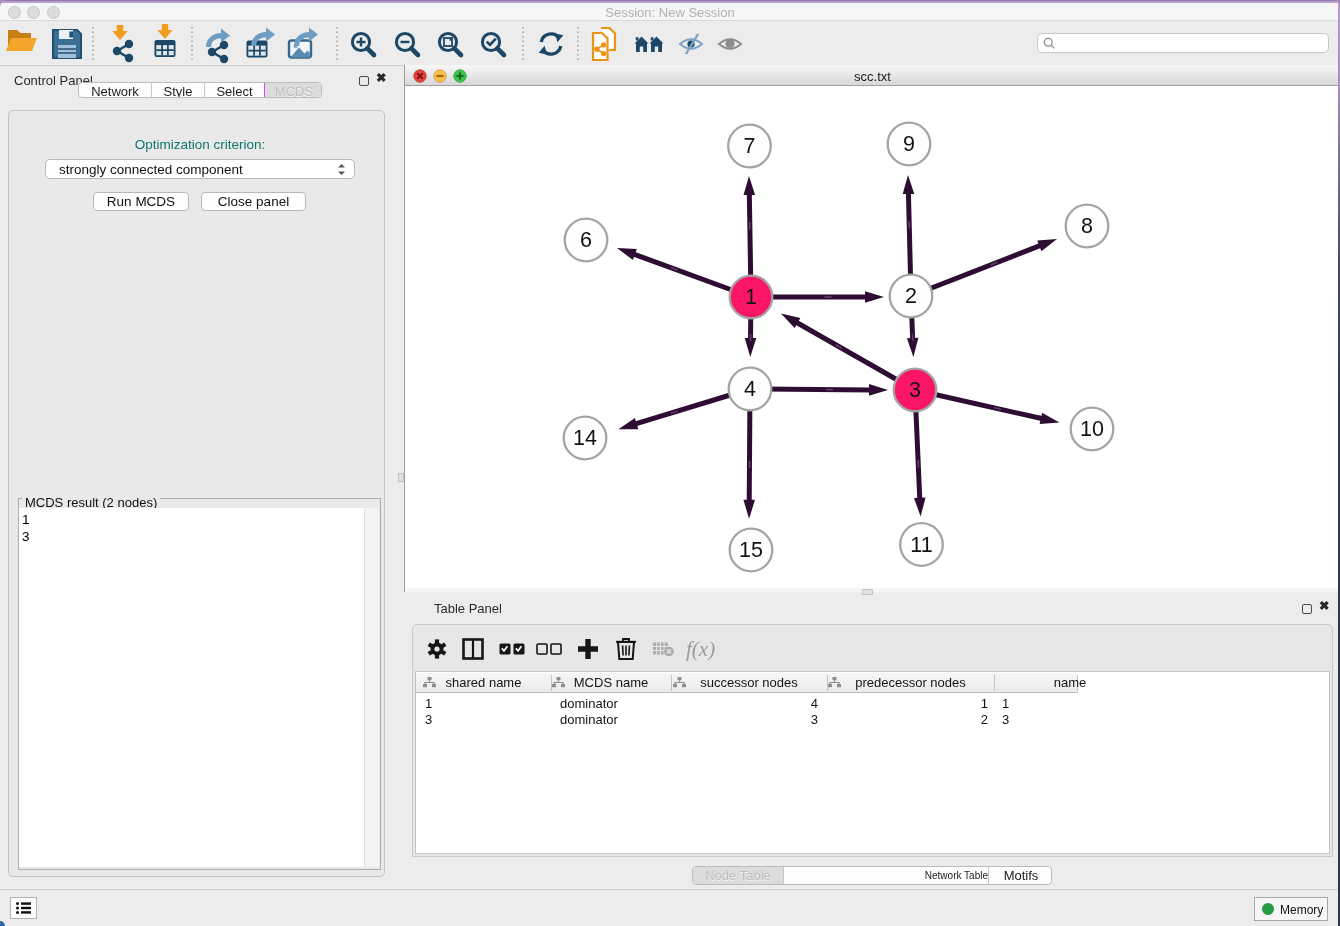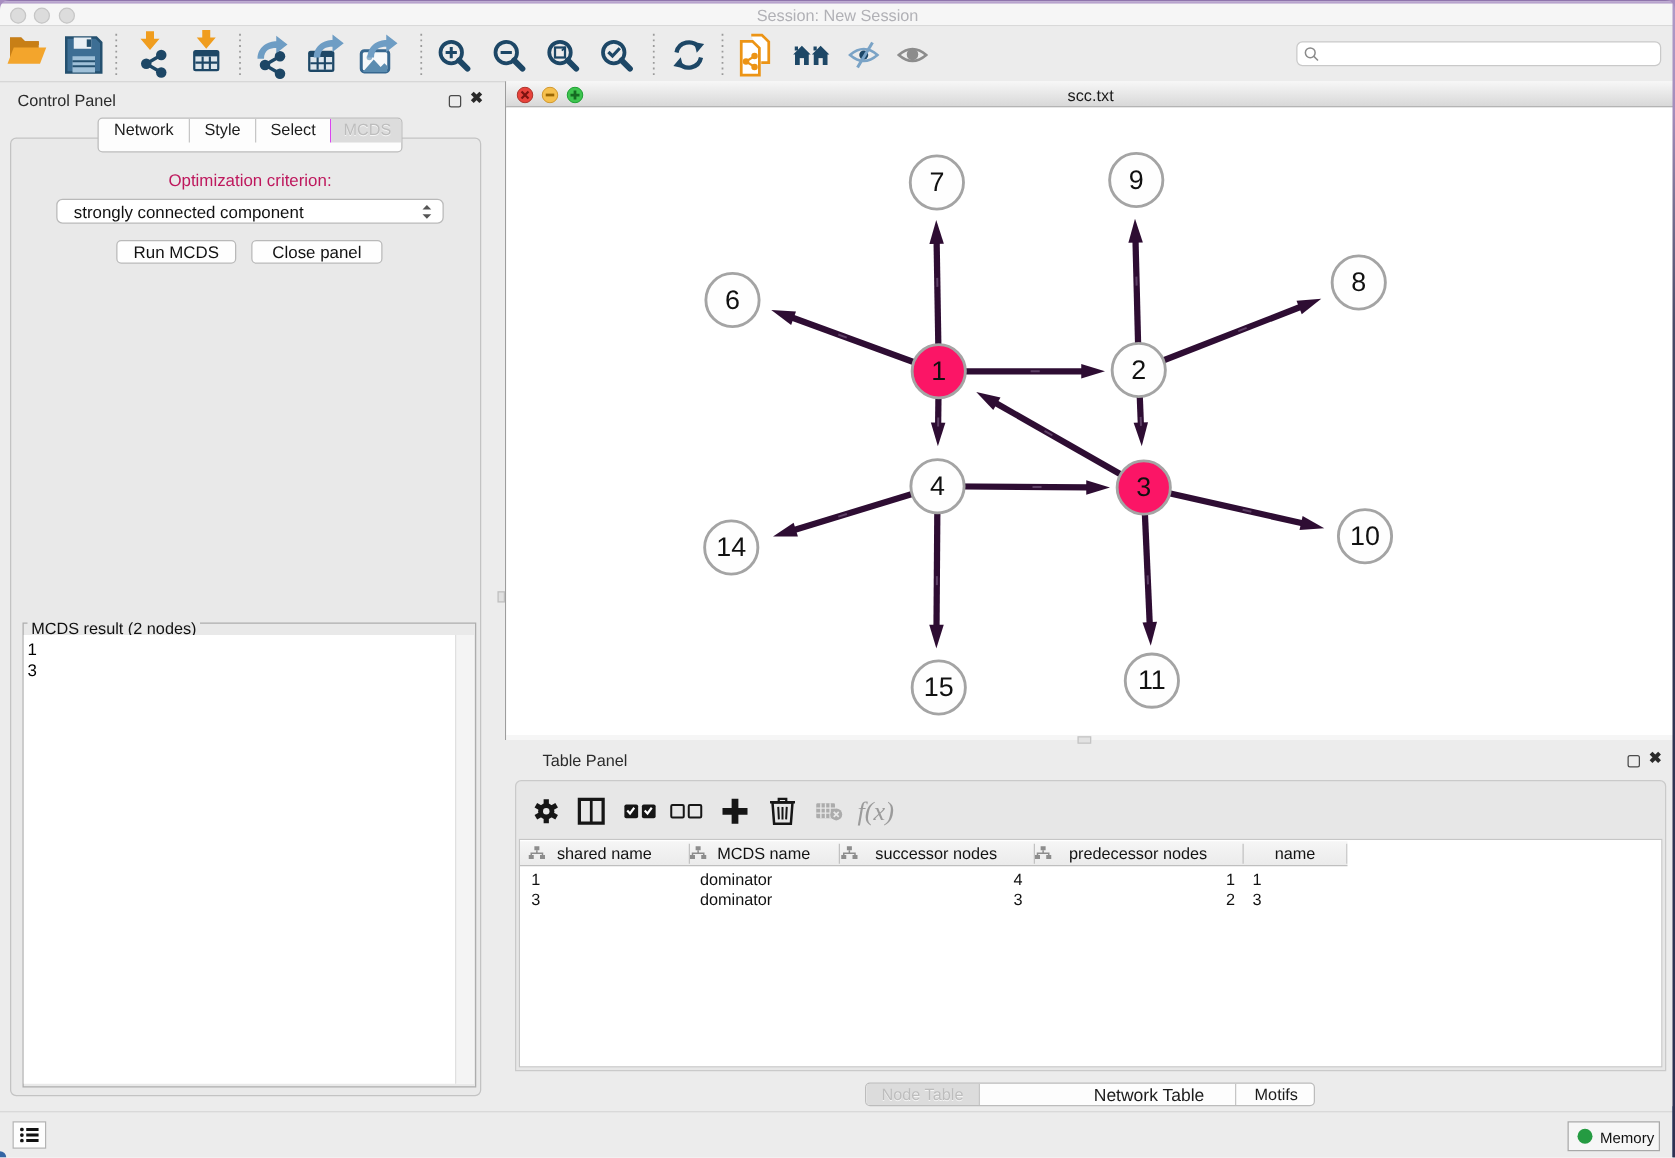--- a/index.html
+++ b/index.html
@@ -169,28 +169,28 @@
       <line x1="8.1" y1="8.1" x2="11.4" y2="11.4" stroke="#8a8a8a" stroke-width="1.2"></line>
     </svg>
 
   <div id="cpanel" class="abs" style="left:0;top:66px;width:391px;height:823px;background:#ececec;">
     <div class="abs" style="left:14px;top:7px;font-size:13px;color:#2b2b2b;">Control Panel</div>
     <div class="abs" style="left:359px;top:10px;width:10px;height:10px;border:1.5px solid #4a4a4a;border-radius:2px;box-sizing:border-box;"></div>
     <div class="abs" style="left:376px;top:4px;font-size:12.5px;font-weight:bold;color:#2a2a2a;">✖</div>
 
     <div class="abs" style="left:8px;top:44px;width:377px;height:767px;background:#e9e9e9;border:1px solid #c3c3c3;border-radius:5px;box-sizing:border-box;"></div>
 
-    <div class="abs" style="left:78px;top:28px;width:244px;height:28px;background:#fdfdfd;border:1px solid #bcbcbc;border-radius:4px;box-sizing:border-box;overflow:hidden;">
+    <div class="abs" style="left:78px;top:16px;width:244px;height:16px;background:#fdfdfd;border:1px solid #bcbcbc;border-radius:4px;box-sizing:border-box;overflow:hidden;">
       <div class="abs" style="left:0;top:0;width:73px;height:19px;line-height:18px;text-align:center;font-size:13px;color:#1c1c1c;border-right:1px solid #c6c6c6;box-sizing:border-box;">Network</div>
       <div class="abs" style="left:73px;top:0;width:53px;height:19px;line-height:18px;text-align:center;font-size:13px;color:#1c1c1c;border-right:1px solid #c6c6c6;box-sizing:border-box;">Style</div>
       <div class="abs" style="left:126px;top:0;width:60px;height:19px;line-height:18px;text-align:center;font-size:13px;color:#1c1c1c;border-right:1px solid #d946ef;box-sizing:border-box;">Select</div>
       <div class="abs" style="left:186px;top:0;width:58px;height:19px;line-height:18px;text-align:center;font-size:13px;color:#bdbdbd;background:#dcdcdc;text-shadow:0 1px 0 #f5f5f5;">MCDS</div>
     </div>
 
-    <div class="abs" style="left:9px;top:71px;width:382px;text-align:center;font-size:13.5px;color:#be185d;">Optimization criterion:</div>
+    <div class="abs" style="left:9px;top:71px;width:382px;text-align:center;font-size:13.5px;color:#0f766e;">Optimization criterion:</div>
     <div class="abs" style="left:45px;top:93px;width:310px;height:20px;background:#fff;border:1px solid #b9b9b9;border-radius:5px;box-sizing:border-box;padding-left:31px;">
       <div class="abs" style="left:13px;top:1px;font-size:13.5px;color:#111;line-height:17px;">strongly connected component</div>
       <svg class="abs" style="right:7px;top:3px;" width="11" height="13" viewBox="0 0 11 13">
           <path d="M2 4.6 L5.5 1 L9 4.6 Z" fill="#555"></path>
           <path d="M2 8.4 L5.5 12 L9 8.4 Z" fill="#555"></path>
         </svg>
     </div>
     <div class="abs" style="left:93px;top:126px;width:96px;height:19px;background:#fefefe;border:1px solid #b9b9b9;border-radius:4px;box-sizing:border-box;text-align:center;line-height:17px;font-size:13.5px;color:#111;">Run MCDS</div>
     <div class="abs" style="left:201px;top:126px;width:105px;height:19px;background:#fefefe;border:1px solid #b9b9b9;border-radius:4px;box-sizing:border-box;text-align:center;line-height:17px;font-size:13.5px;color:#111;">Close panel</div>
 
@@ -390,40 +390,40 @@
             <line x1="255.5" y1="2" x2="255.5" y2="18"></line>
             <line x1="411.5" y1="2" x2="411.5" y2="18"></line>
             <line x1="578.5" y1="2" x2="578.5" y2="18"></line>
             <line x1="661.5" y1="2" x2="661.5" y2="18"></line>
           </g>
       </svg>
       <div class="abs" style="left:0px;top:2px;width:135px;text-align:center;">shared name</div>
       <div class="abs" style="left:135px;top:2px;width:120px;text-align:center;">MCDS name</div>
       <div class="abs" style="left:255px;top:2px;width:156px;text-align:center;">successor nodes</div>
       <div class="abs" style="left:411px;top:2px;width:167px;text-align:center;">predecessor nodes</div>
-      <div class="abs" style="left:578px;top:2px;width:84px;text-align:center;">name</div>
+      <div class="abs" style="left:578px;top:2px;width:84px;text-align:center;padding-left:34px;">name</div>
     </div>
 
     <div id="trows" class="abs" style="left:12px;top:96px;width:913px;height:34px;font-size:13px;color:#111;">
       <div class="abs" style="left:9px;top:3px;">1</div>
       <div class="abs" style="left:144px;top:3px;">dominator</div>
       <div class="abs" style="left:330px;top:3px;width:72px;text-align:right;">4</div>
       <div class="abs" style="left:500px;top:3px;width:72px;text-align:right;">1</div>
       <div class="abs" style="left:586px;top:3px;">1</div>
       <div class="abs" style="left:9px;top:19px;">3</div>
       <div class="abs" style="left:144px;top:19px;">dominator</div>
       <div class="abs" style="left:330px;top:19px;width:72px;text-align:right;">3</div>
       <div class="abs" style="left:500px;top:19px;width:72px;text-align:right;">2</div>
       <div class="abs" style="left:586px;top:19px;">3</div>
     </div>
 
     <div class="abs" style="left:288px;top:269px;width:360px;height:19px;background:#fdfdfd;border:1px solid #bcbcbc;border-radius:4px;box-sizing:border-box;overflow:hidden;">
       <div class="abs" style="left:0;top:0;width:91px;height:19px;line-height:18px;text-align:center;font-size:13px;color:#bdbdbd;background:#dcdcdc;text-shadow:0 1px 0 #f5f5f5;border-right:1px solid #c6c6c6;box-sizing:border-box;">Node Table</div>
       <div class="abs" style="left:91px;top:0;width:91px;height:19px;line-height:18px;text-align:center;font-size:13px;color:#1c1c1c;border-right:1px solid #c6c6c6;box-sizing:border-box;margin-top:25px;">Edge Table</div>
-      <div class="abs" style="left:182px;top:0;width:114px;height:19px;line-height:18px;text-align:left;font-size:14px;color:#1c1c1c;border-right:1px solid #c6c6c6;box-sizing:border-box;">Network Table</div>
+      <div class="abs" style="left:182px;top:0;width:114px;height:19px;line-height:18px;text-align:right;font-size:10px;color:#1c1c1c;border-right:1px solid #c6c6c6;box-sizing:border-box;">Network Table</div>
       <div class="abs" style="left:296px;top:0;width:64px;height:19px;line-height:18px;text-align:center;font-size:13px;color:#1c1c1c;">Motifs</div>
     </div>
   </div>
 
   <div class="abs" style="left:0;top:889px;width:1340px;height:1px;background:#d2d2d2;"></div>
   <div class="abs" style="left:0;top:890px;width:1340px;height:36px;background:#ececec;"></div>
   <div class="abs" style="left:10px;top:897px;width:27px;height:22px;background:#fdfdfd;border:1px solid #b3b3b3;box-sizing:border-box;"></div>
   <svg class="abs" style="left:16px;top:902px;" width="15" height="12" viewBox="0 0 15 12">
     <circle cx="1.5" cy="1.5" r="1.5" fill="#111"></circle>
       <rect x="5" y="0.4" width="10" height="2.4" fill="#111"></rect>

